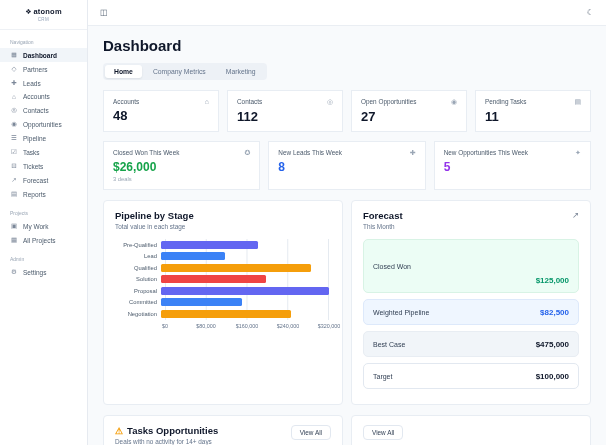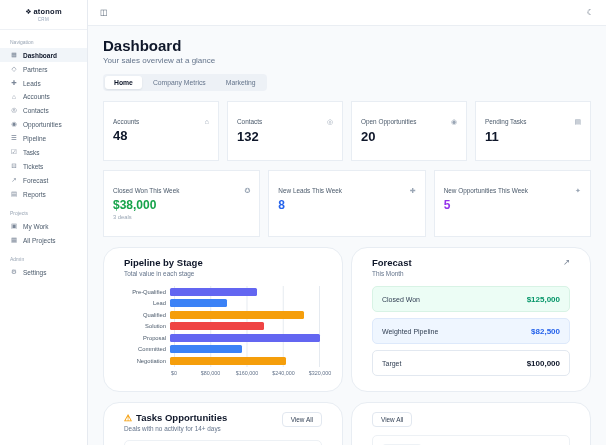--- a/index.html
+++ b/index.html
@@ -27,31 +27,31 @@
 
   .page-title { font-size:15px; font-weight:bold; color:#0f172a; }
   .page-sub { font-size:8px; color:#64748b; margin-top:2px; }
 
   .tabs { display:inline-flex; background:#edf1f6; border-radius:4px; padding:2px; gap:2px; margin-top:9px; }
   .tab { font-size:6.8px; padding:3px 9px; color:#64748b; border-radius:3px; cursor:pointer; }
   .tab.active { background:#fff; color:#0f172a; font-weight:bold; box-shadow:0 1px 2px rgba(15,23,42,.08); }
 
   .stats-grid { display:grid; grid-template-columns:repeat(4,1fr); gap:8px; margin-top:10px; }
   .week-grid { display:grid; grid-template-columns:repeat(3,1fr); gap:8px; margin-top:9px; }
-  .card { background:#fff; border:1px solid #e8edf3; border-radius:0; padding:16px 9px; }
+  .card { background:#fff; border:1px solid #e8edf3; border-radius:0; padding:7px 9px; }
   .stat-top { display:flex; justify-content:space-between; align-items:flex-start; }
   .stat-label { font-size:6.4px; color:#4b5a6b; }
   .stat-icon { font-size:7px; color:#9aa6b5; }
   .stat-value { font-size:13px; font-weight:bold; color:#0f172a; margin-top:3px; }
   .week-value { font-size:12px; font-weight:bold; margin-top:3px; }
   .week-sub { font-size:5.8px; color:#9aa6b5; margin-top:2px; }
 
   .mid-grid { display:grid; grid-template-columns:1fr 1fr; gap:8px; margin-top:10px; }
   .bottom-grid { display:grid; grid-template-columns:1fr 1fr; gap:8px; margin-top:10px; }
-  .panel { background:#fff; border:1px solid #e8edf3; border-radius:16px; padding:9px 20px; }
+  .panel { background:#fff; border:1px solid #e8edf3; border-radius:4px; padding:9px 11px; }
   .panel-head { display:flex; justify-content:space-between; align-items:flex-start; }
   .panel-title { font-size:9.5px; font-weight:bold; color:#0f172a; display:flex; align-items:center; gap:4px; }
   .panel-sub { font-size:6.4px; color:#64748b; margin-top:2px; }
   .panel-title-icon { font-size:8.5px; color:#7b8798; }
   .warn-icon { color:#f59e0b; font-size:9px; }
   .view-all { font-size:6.4px; color:#334155; background:#fff; border:1px solid #e2e8f0; border-radius:4px; padding:3px 8px; cursor:pointer; }
 
   
   .chart-area { margin-top:9px; }
   .chart-rows { position:relative; }
@@ -63,21 +63,21 @@
   .chart-track { flex:1; margin-right:2px; display:flex; align-items:center; }
   .chart-bar { height:8px; border-radius:1.5px; }
   .chart-axis { position:relative; height:11px; margin-left:50px; margin-right:2px; }
   .chart-tick { position:absolute; top:3px; transform:translateX(-50%); font-size:5.4px; color:#64748b; white-space:nowrap; }
 
   
   .forecast-rows { margin-top:9px; }
   .f-row { display:flex; justify-content:space-between; align-items:center; border-radius:5px; padding:7.5px 9px; margin-bottom:6px; }
   .f-label { font-size:7px; color:#334155; }
   .f-value { font-size:8px; font-weight:bold; }
-  .f-row.green { background:#ecfdf5; border:1px solid #d8f3e5; } .f-row.green .f-value { color:#059669; }
+  .f-row.green { background:#ecfdf5; border:1px solid #d8f3e5; } .f-row.green .f-value { color:#059669;margin-top:28px; }
   .f-row.blue  { background:#eff6ff; border:1px solid #dde9fb; } .f-row.blue  .f-value { color:#2563eb; }
   .f-row.gray  { background:#f1f5f9; border:1px solid #e8edf3; } .f-row.gray  .f-value { color:#0f172a; }
   .f-row.plain { background:#fff;    border:1px solid #e2e8f0; } .f-row.plain .f-value { color:#0f172a; }
 
   
   .list { margin-top:8px; }
   .deal-item { background:#fff; border:1px solid #edf1f5; border-radius:5px; padding:5.5px 8px; margin-bottom:6px; display:flex; justify-content:space-between; align-items:flex-start; cursor:pointer; }
   .deal-name { font-size:7.4px; color:#1e293b; }
   .deal-right { display:flex; flex-direction:column; align-items:flex-end; }
   .stage-badge { font-size:5.4px; font-weight:bold; padding:2px 6px; border-radius:3px; }
@@ -185,21 +185,20 @@
   </aside>
 
   <div class="main">
     <div class="topbar">
       <span class="topbar-icon">◫</span>
       <span class="topbar-icon">☾</span>
     </div>
 
     <div class="content">
       <div class="page-title">Dashboard</div>
-      <div class="page-sub">Your sales overview at a glance</div>
 
       <div class="tabs">
 
           <div class="tab active">Home</div>
 
           <div class="tab">Company Metrics</div>
 
           <div class="tab">Marketing</div>
         </div>
 
@@ -211,48 +210,48 @@
               <span class="stat-icon">⌂</span>
             </div>
             <div class="stat-value">48</div>
           </div>
 
           <div class="card">
             <div class="stat-top">
               <span class="stat-label">Contacts</span>
               <span class="stat-icon">◎</span>
             </div>
-            <div class="stat-value">132</div>
+            <div class="stat-value">112</div>
           </div>
 
           <div class="card">
             <div class="stat-top">
               <span class="stat-label">Open Opportunities</span>
               <span class="stat-icon">◉</span>
             </div>
-            <div class="stat-value">20</div>
+            <div class="stat-value">27</div>
           </div>
 
           <div class="card">
             <div class="stat-top">
               <span class="stat-label">Pending Tasks</span>
               <span class="stat-icon">▤</span>
             </div>
             <div class="stat-value">11</div>
           </div>
         </div>
 
       <div class="week-grid">
 
           <div class="card">
             <div class="stat-top">
               <span class="stat-label">Closed Won This Week</span>
               <span class="stat-icon">✪</span>
             </div>
-            <div class="week-value" style="color: rgb(22, 163, 74);">$38,000</div>
+            <div class="week-value" style="color: rgb(22, 163, 74);">$26,000</div>
             <div class="week-sub">3 deals</div>
           </div>
 
           <div class="card">
             <div class="stat-top">
               <span class="stat-label">New Leads This Week</span>
               <span class="stat-icon">✚</span>
             </div>
             <div class="week-value" style="color: rgb(37, 99, 235);">8</div>
             <div class="week-sub"></div>
@@ -354,20 +353,24 @@
               <div class="f-row green">
                 <span class="f-label">Closed Won</span>
                 <span class="f-value">$125,000</span>
               </div>
 
               <div class="f-row blue">
                 <span class="f-label">Weighted Pipeline</span>
                 <span class="f-value">$82,500</span>
               </div>
 
+              <div class="f-row gray">
+                <span class="f-label">Best Case</span>
+                <span class="f-value">$475,000</span>
+              </div>
 
               <div class="f-row plain">
                 <span class="f-label">Target</span>
                 <span class="f-value">$100,000</span>
               </div>
             </div>
         </div>
       </div>
 
       <div class="bottom-grid">

